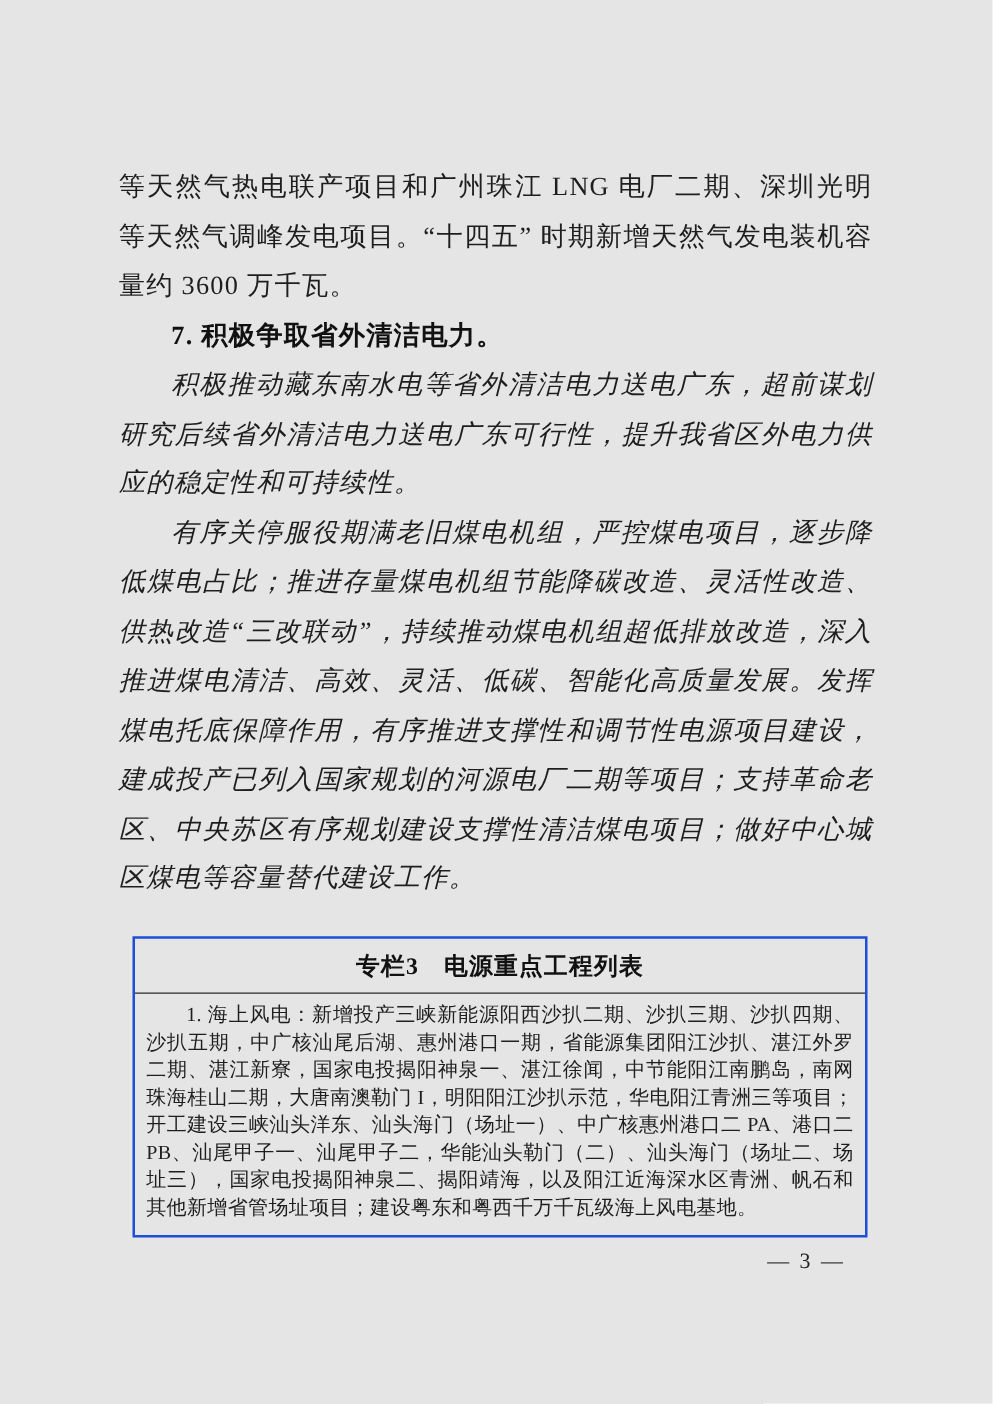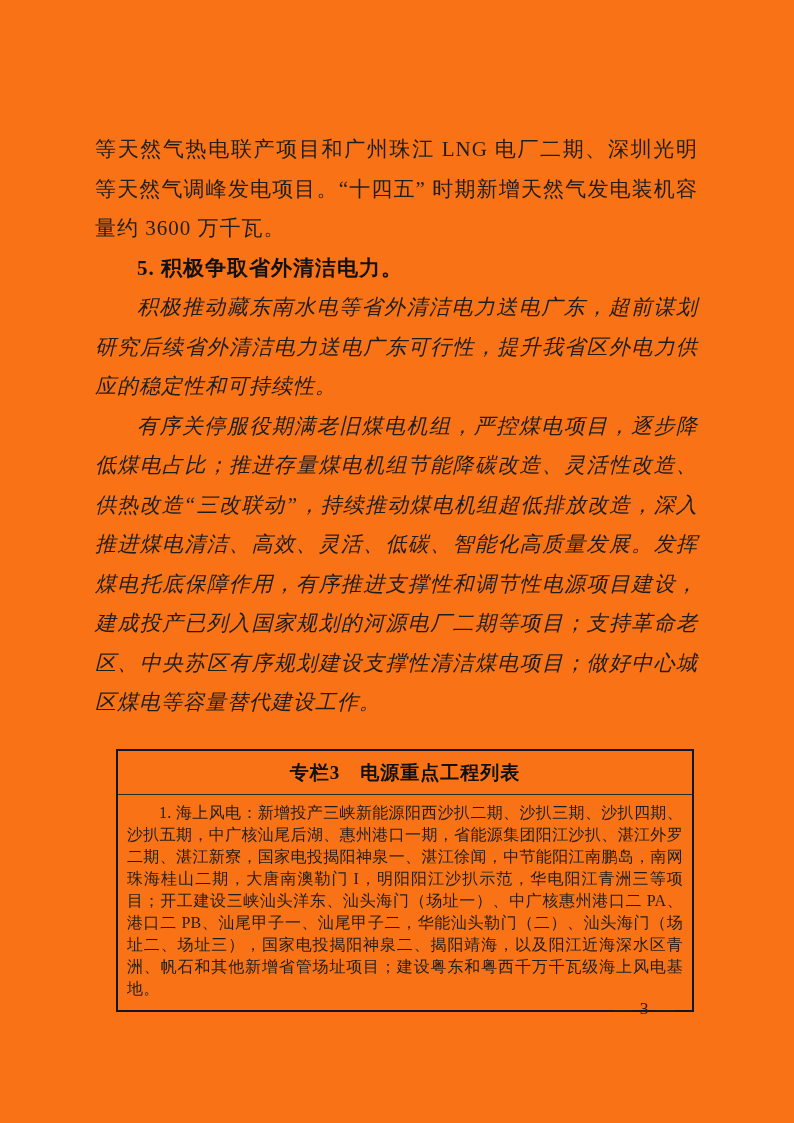--- a/index.html
+++ b/index.html
@@ -2,21 +2,21 @@
 <html><head>
 <meta charset="utf-8">
 <style>
   * { margin: 0; padding: 0; box-sizing: border-box; }
   html, body { background: #ffffff; }
   .page {
     position: relative;
     width: 794px;
     height: 1123px;
     margin: 0 auto;
-    background: #f97316;
+    background: #e5e5e5;
     font-family: "Liberation Serif", "DejaVu Serif", serif;
     color: #1e1e1e;
     overflow: hidden;
   }
   .content {
     position: absolute;
     left: 95px;
     top: 130px;
     width: 603px;
   }
@@ -30,22 +30,22 @@
   .body-para.indent { text-indent: 2em; font-style: italic; }
   .section-heading {
     font-size: 21px;
     line-height: 39.5px;
     font-weight: 700;
     text-indent: 2em;
     letter-spacing: 1px;
     color: #111111;
   }
   .feature-box {
-    margin: 26px 4px 0 21px;
-    border: 2px solid #0f172a;
+    margin: 26px 4px 0 11px;
+    border: 2px solid #1d4ed8;
   }
   .feature-box-header {
     border-bottom: 1.5px solid #2b2b2b;
     text-align: center;
     font-size: 19px;
     font-weight: 700;
     padding: 9px 0 8px 0;
     letter-spacing: 1px;
     color: #111111;
   }
@@ -70,21 +70,21 @@
   }
 </style>
 </head>
 <body>
 
 <div class="page">
   <div class="content">
 
     <p class="body-para">等天然气热电联产项目和广州珠江 LNG 电厂二期、深圳光明等天然气调峰发电项目。“十四五” 时期新增天然气发电装机容量约 3600 万千瓦。</p>
 
-    <h3 class="section-heading">5. 积极争取省外清洁电力。</h3>
+    <h3 class="section-heading">7. 积极争取省外清洁电力。</h3>
 
     <p class="body-para indent">积极推动藏东南水电等省外清洁电力送电广东，超前谋划研究后续省外清洁电力送电广东可行性，提升我省区外电力供应的稳定性和可持续性。</p>
 
 
     <p class="body-para indent">有序关停服役期满老旧煤电机组，严控煤电项目，逐步降低煤电占比；推进存量煤电机组节能降碳改造、灵活性改造、供热改造“三改联动”，持续推动煤电机组超低排放改造，深入推进煤电清洁、高效、灵活、低碳、智能化高质量发展。发挥煤电托底保障作用，有序推进支撑性和调节性电源项目建设，建成投产已列入国家规划的河源电厂二期等项目；支持革命老区、中央苏区有序规划建设支撑性清洁煤电项目；做好中心城区煤电等容量替代建设工作。</p>
 
     <div class="feature-box">
       <div class="feature-box-header">专栏3　电源重点工程列表</div>
       <div class="feature-box-body">1. 海上风电：新增投产三峡新能源阳西沙扒二期、沙扒三期、沙扒四期、沙扒五期，中广核汕尾后湖、惠州港口一期，省能源集团阳江沙扒、湛江外罗二期、湛江新寮，国家电投揭阳神泉一、湛江徐闻，中节能阳江南鹏岛，南网珠海桂山二期，大唐南澳勒门 I，明阳阳江沙扒示范，华电阳江青洲三等项目；开工建设三峡汕头洋东、汕头海门（场址一）、中广核惠州港口二 PA、港口二 PB、汕尾甲子一、汕尾甲子二，华能汕头勒门（二）、汕头海门（场址二、场址三），国家电投揭阳神泉二、揭阳靖海，以及阳江近海深水区青洲、帆石和其他新增省管场址项目；建设粤东和粤西千万千瓦级海上风电基地。</div>
     </div>

